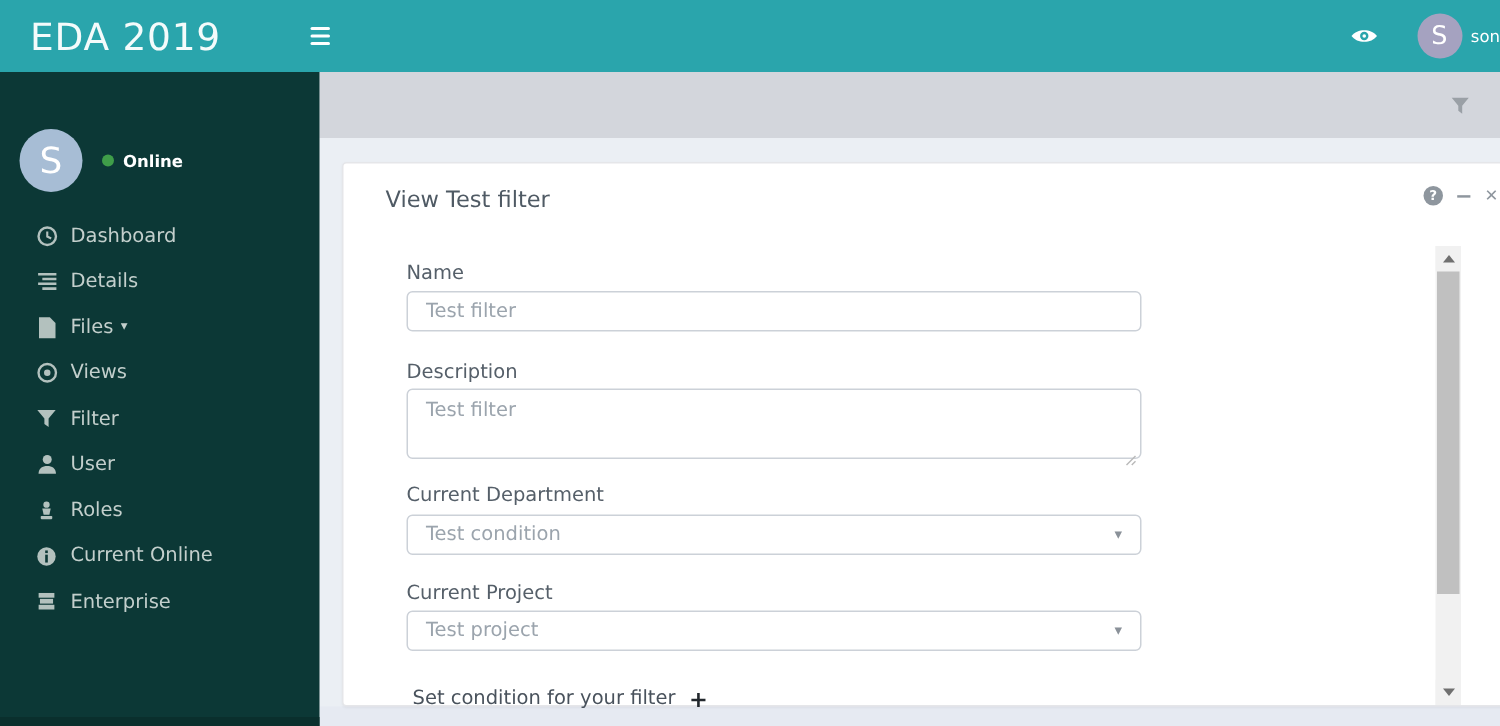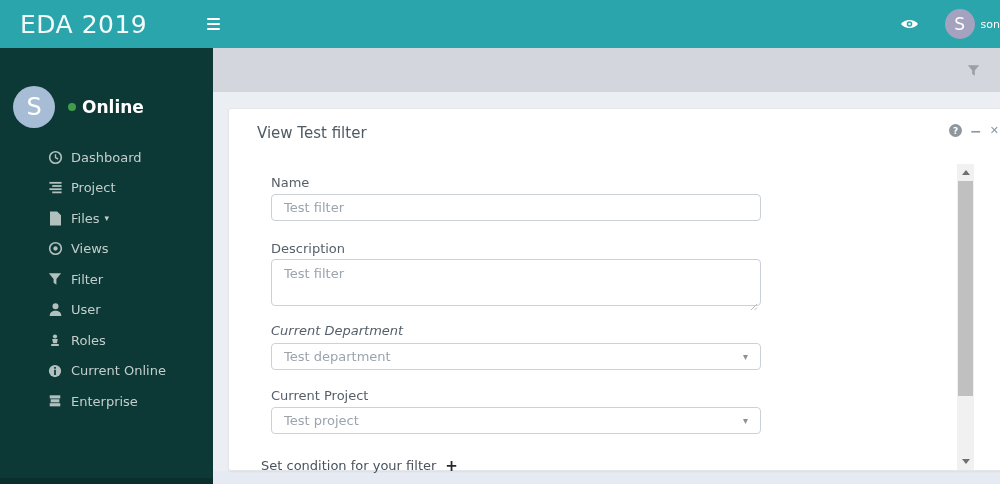--- a/index.html
+++ b/index.html
@@ -38,22 +38,22 @@
     position:absolute; top:48px; left:0; width:213px; height:436px;
     background:#0c3836; z-index:4;
   }
   .profile { position:absolute; top:38px; left:13px; display:flex; align-items:center; }
   .sb-avatar {
     width:42px; height:42px; border-radius:50%; background:#a7bdd5;
     color:#ffffff; font-size:24px; display:flex; align-items:center; justify-content:center;
   }
   .status { display:flex; align-items:center; margin-left:13px; }
   .status-dot { width:8px; height:8px; border-radius:50%; background:#3f9d49; }
-  .status-text { color:#ffffff; font-size:17px; font-weight:bold; margin-left:6px; }
-  .menu { position:absolute; top:94px; left:0; width:213px;padding-left:24px; }
+  .status-text { color:#ffffff; font-size:11px; font-weight:bold; margin-left:6px; }
+  .menu { position:absolute; top:94px; left:0; width:213px; }
   .menu-item {
     height:30.5px; display:flex; align-items:center; cursor:pointer; color:#c3cfcc;
   }
   .menu-item .mi-icon {
     width:16px; margin-left:23px; display:flex; align-items:center; justify-content:center;
   }
   .menu-item .mi-label { font-size:13px; margin-left:8px; white-space:nowrap; }
   .mi-caret { font-size:9px; color:#c3cfcc; margin-left:5px; }
   .sidebar-footer { position:absolute; bottom:0; left:0; width:213px; height:6px; background:#0a2f2d; }
 
@@ -100,21 +100,21 @@
   }
   .resize-handle { position:absolute; left:520px; pointer-events:none; }
   .fld-select {
     position:absolute; left:42px; width:490px; height:27px;
     border:1px solid #ccd1d8; border-radius:4px; background:#ffffff;
     display:flex; align-items:center; padding:0 12px; cursor:pointer;
   }
   .sel-value { font-size:13px; color:#9ba4ad; flex:1; }
   .sel-caret { font-size:10px; color:#8a9199; }
 
-  .condition-row { position:absolute; top:349px; left:32px; display:flex; align-items:flex-end; }
+  .condition-row { position:absolute; top:349px; left:46px; display:flex; align-items:flex-end; }
   .condition-label { font-size:13px; color:#49525c; }
   .add-plus { font-size:15px; font-weight:bold; color:#23282d; margin-left:9px; cursor:pointer; line-height:13px; }
 
   
   .scrollbar {
     position:absolute; top:164px; left:957px; width:17px; height:306px;
     background:#f1f1f1; z-index:6;
   }
   .sb-btn { position:absolute; left:0; width:17px; height:17px; background:#f1f1f1;
     display:flex; align-items:center; justify-content:center; cursor:pointer; }
@@ -173,21 +173,21 @@
       <span class="mi-icon">
         <svg width="15" height="15" viewBox="0 0 16 16">
             <g stroke="#b3c1be" stroke-width="1.9">
               <line x1="1.5" y1="3" x2="14.5" y2="3"></line>
               <line x1="4.5" y1="6.4" x2="14.5" y2="6.4"></line>
               <line x1="1.5" y1="9.8" x2="14.5" y2="9.8"></line>
               <line x1="4.5" y1="13.2" x2="14.5" y2="13.2"></line>
             </g>
           </svg>
       </span>
-      <span class="mi-label">Project</span>
+      <span class="mi-label">Details</span>
     </div>
 
     <div class="menu-item">
       <span class="mi-icon">
         <svg width="13" height="15" viewBox="0 0 13 15">
             <path d="M1 0.5 h7.2 L12 4.3 V14.5 H1 Z" fill="#b3c1be"></path>
           </svg>
       </span>
       <span class="mi-label">Files</span>
       <span class="mi-caret">▾</span>
@@ -285,23 +285,23 @@
   <textarea class="fld-textarea" style="top: 150px;">Test filter</textarea>
   <div class="resize-handle" style="top:187px;">
     <svg width="9" height="9" viewBox="0 0 9 9">
         <g stroke="#b9b9b9" stroke-width="1">
           <line x1="2" y1="8" x2="8" y2="2"></line>
           <line x1="5.5" y1="8" x2="8" y2="5.5"></line>
         </g>
       </svg>
   </div>
 
-  <div class="fld-label" style="top:214px;font-style:italic;">Current Department</div>
+  <div class="fld-label" style="top:214px;">Current Department</div>
   <div class="fld-select" style="top:234px;">
-    <span class="sel-value">Test department</span>
+    <span class="sel-value">Test condition</span>
     <span class="sel-caret">▾</span>
   </div>
 
   <div class="fld-label" style="top:279px;">Current Project</div>
   <div class="fld-select" style="top:298px;">
     <span class="sel-value">Test project</span>
     <span class="sel-caret">▾</span>
   </div>
 
   <div class="condition-row">

